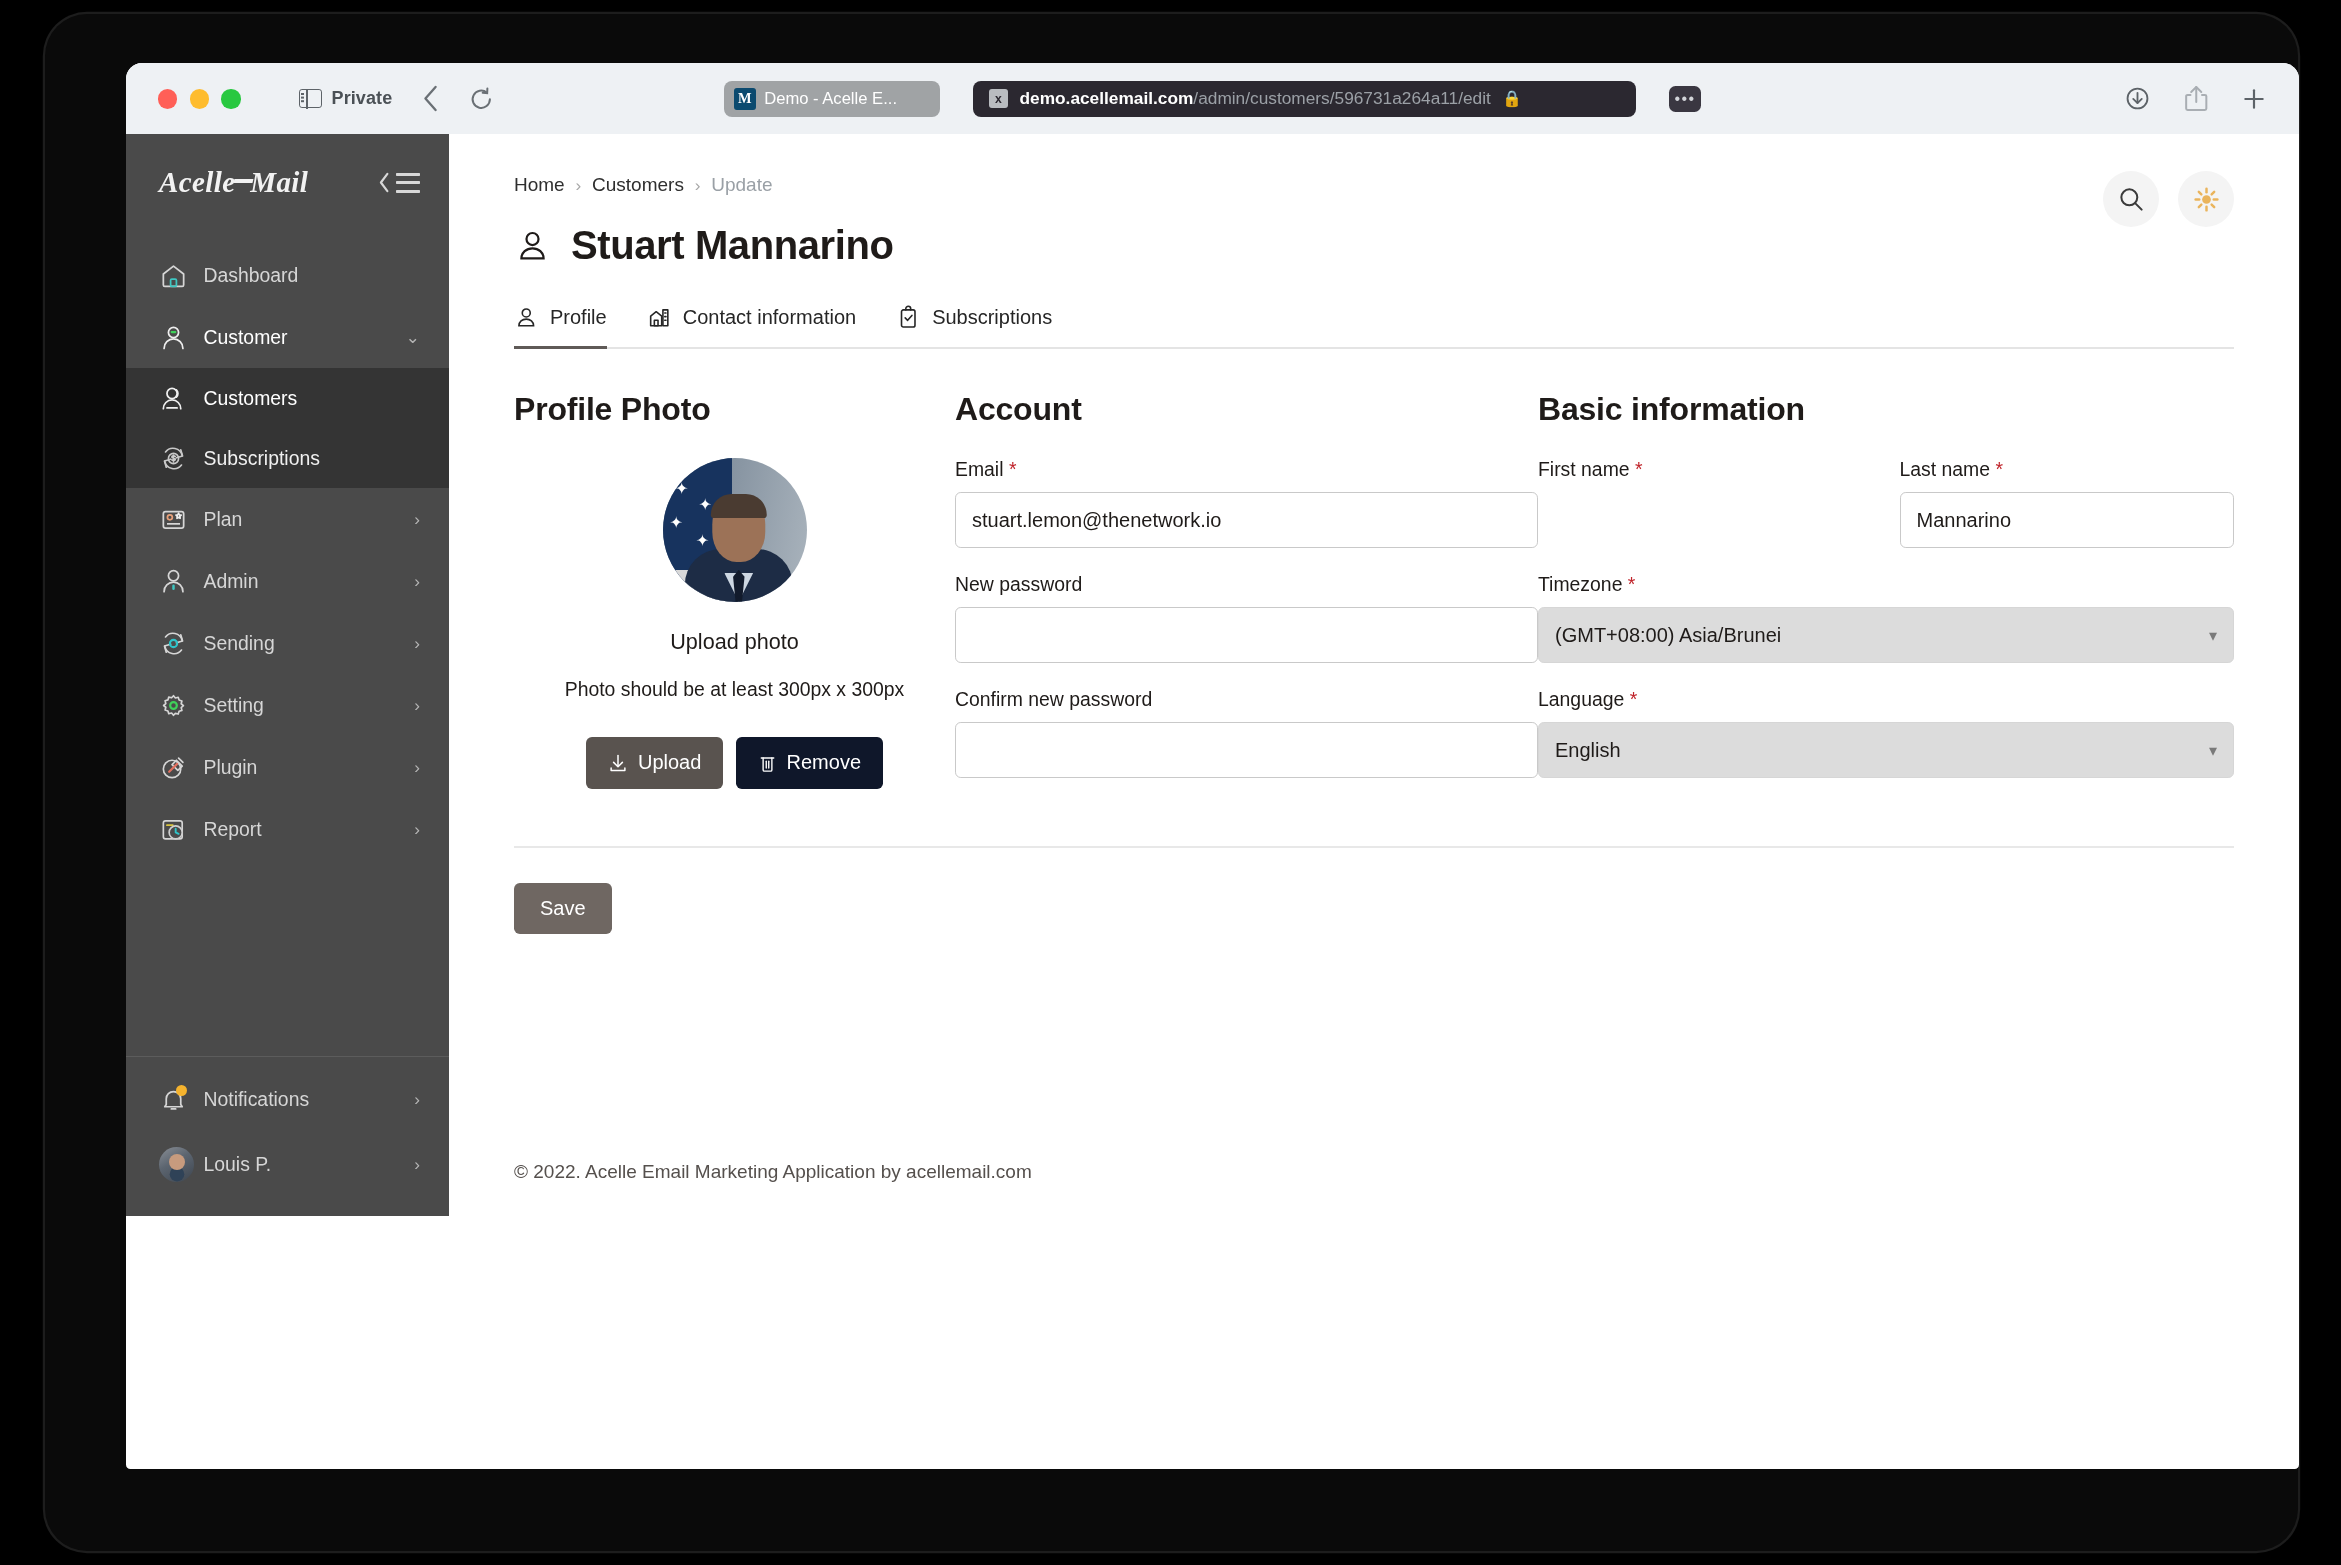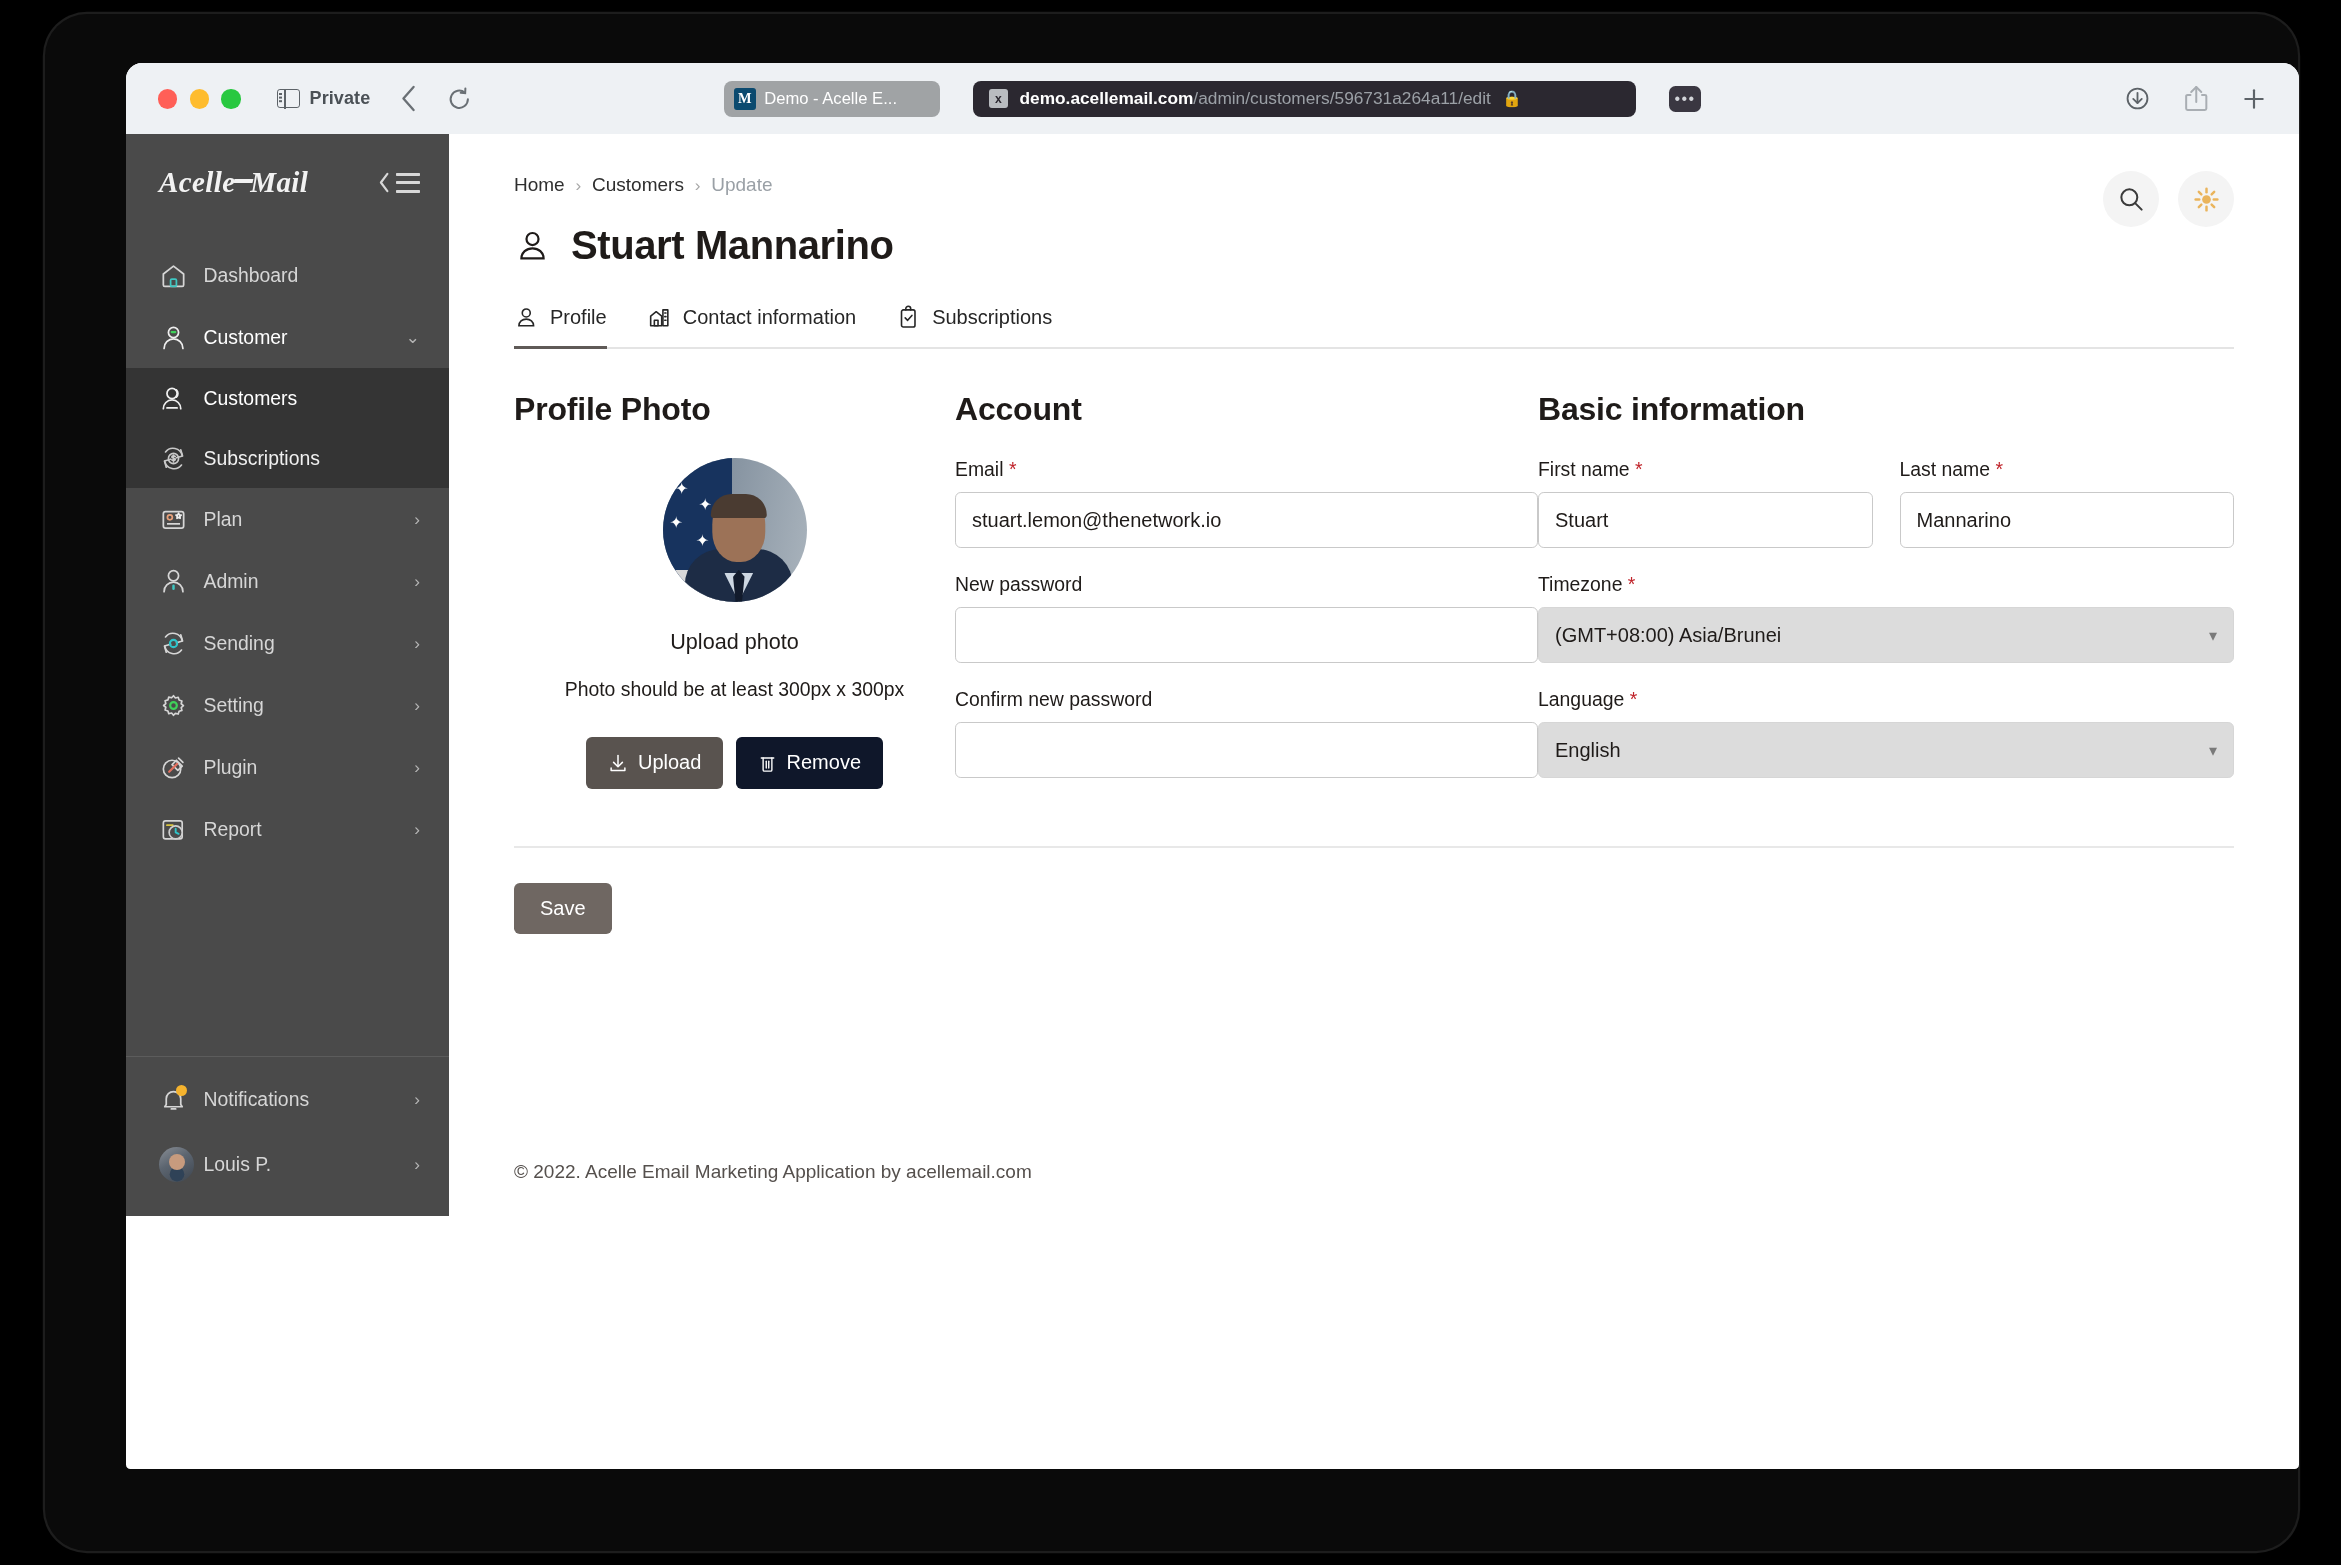--- a/index.html
+++ b/index.html
@@ -40,21 +40,21 @@
     padding: 0 32px;
   }
   .traffic-lights { display: flex; gap: 12.2px; align-items: center; }
   .tl { width: 19.4px; height: 19.4px; border-radius: 50%; }
   .tl.red { background: #ff5f57; }
   .tl.yellow { background: #febc2e; }
   .tl.green { background: #28c840; }
 
   #sidebar-toggle-btn {
     display: flex; align-items: center; gap: 10px;
-    margin-left: 36px; color: #50565c;
+    margin-left: 58px; color: #50565c;
   }
   .panel-icon { width: 23px; height: 19px; border: 1.8px solid #5d6368; border-radius: 2.9px; position: relative; }
   .panel-icon:before {
     content: ""; position: absolute; left: 6.5px; top: -1.8px; bottom: -1.8px;
     width: 1.8px; background: #5d6368;
   }
   .panel-icon:after {
     content: ""; position: absolute; left: 1.8px; top: 2.9px;
     width: 2.9px; height: 1.4px; background: #5d6368;
     box-shadow: 0 3.6px 0 #5d6368, 0 7.2px 0 #5d6368;
@@ -696,21 +696,20 @@
                 </div>
               </div>
             </div>
 
             <div class="form-col" id="col-basic">
               <div class="section-title">Basic information</div>
               <div style="margin-top:30px;">
                 <div class="name-row">
                   <div class="field">
                     <label class="field-label"><span>First name</span> <span class="req">*</span></label>
-                    <input class="field-input" value="Stuart" style="">
                   </div>
                   <div class="field">
                     <label class="field-label"><span>Last name</span> <span class="req">*</span></label>
                     <input class="field-input" value="Mannarino" style="">
                   </div>
                 </div>
                 <div class="field">
                   <label class="field-label"><span>Timezone</span> <span class="req">*</span></label>
                   <div class="field-select">
                     <span>(GMT+08:00) Asia/Brunei</span>

